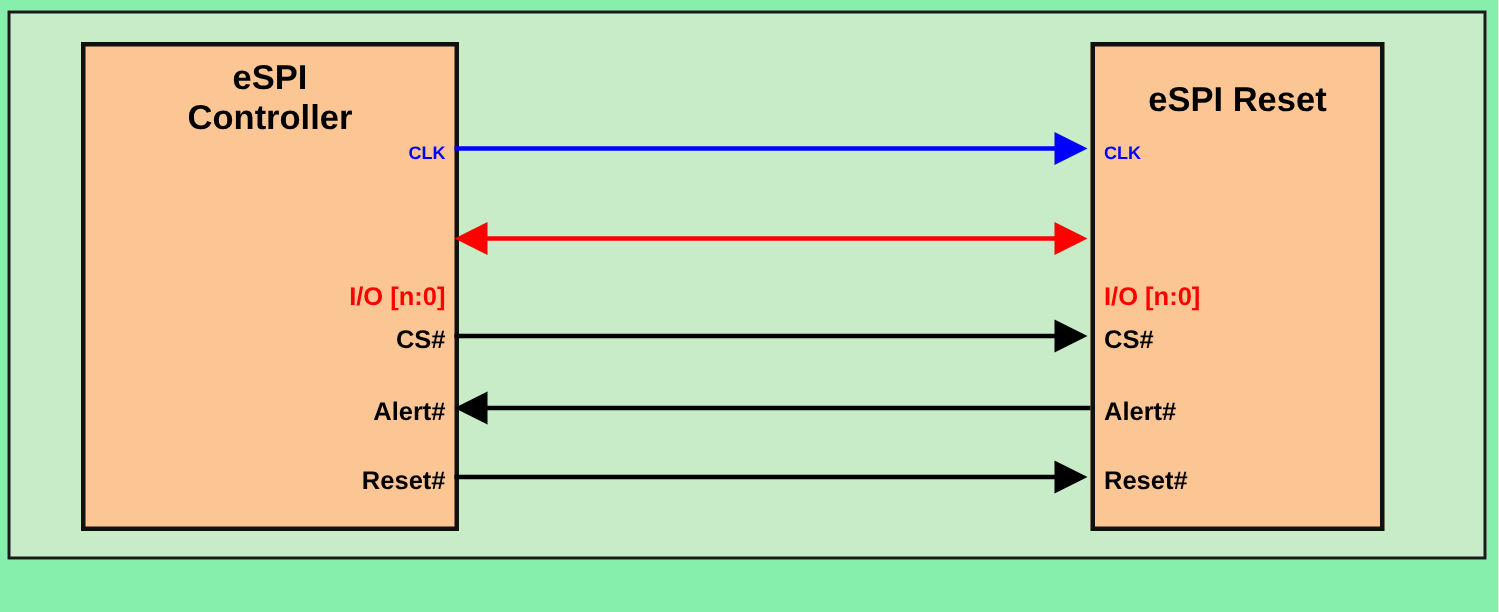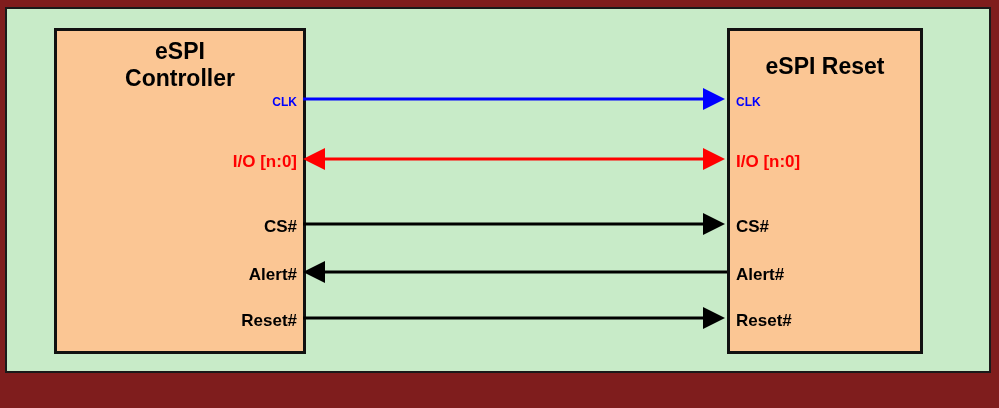--- a/index.html
+++ b/index.html
@@ -4,21 +4,21 @@
 <style>
   html, body {
     margin: 0;
     padding: 0;
     background: #ffffff;
   }
   #canvas {
     position: relative;
     width: 999px;
     height: 408px;
-    background: #7f1d1d;
+    background: #86efac;
     font-family: "Liberation Sans", sans-serif;
     overflow: hidden;
   }
   #outer-frame {
     position: absolute;
     left: 5px;
     top: 7px;
     width: 986px;
     height: 366px;
     box-sizing: border-box;
@@ -68,21 +68,21 @@
   }
   .pin-left {
     text-align: right;
     transform: translateY(-50%);
   }
   .pin-right {
     text-align: left;
     transform: translateY(-50%);
   }
   .c-clk   { color: #0000ff; }
-  .c-io    { color: #ff0000; }
+  .c-io    { color: #ff0000; margin-top: 36px; }
   .c-black { color: #000000; }
 
   
   .wire {
     position: absolute;
     transform: translateY(-50%);
   }
   .wire-line {
     position: absolute;
     top: 50%;

